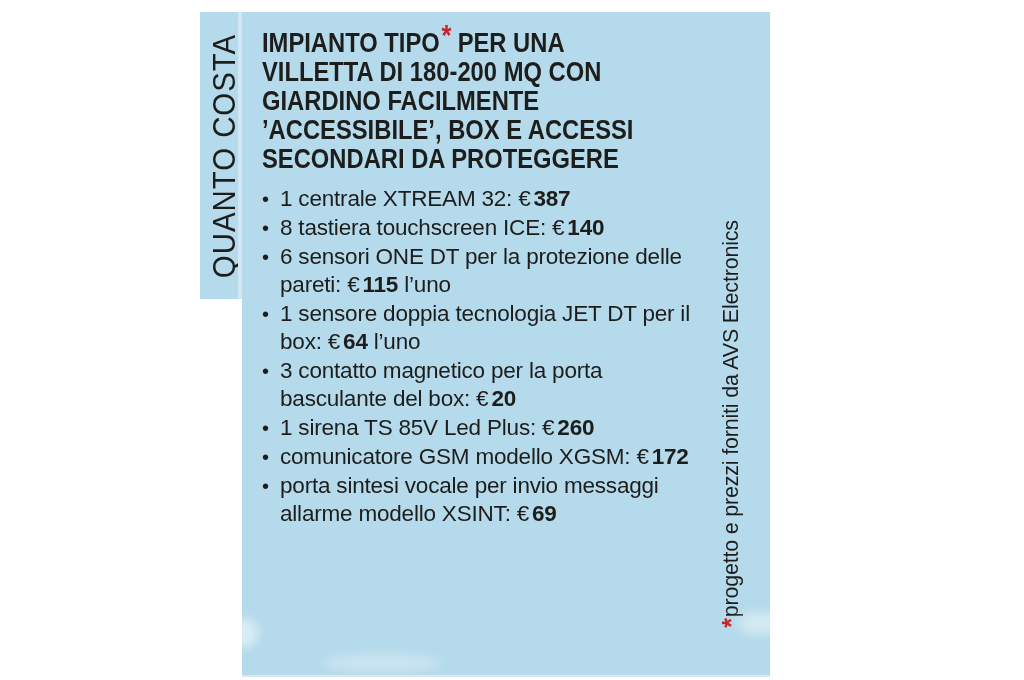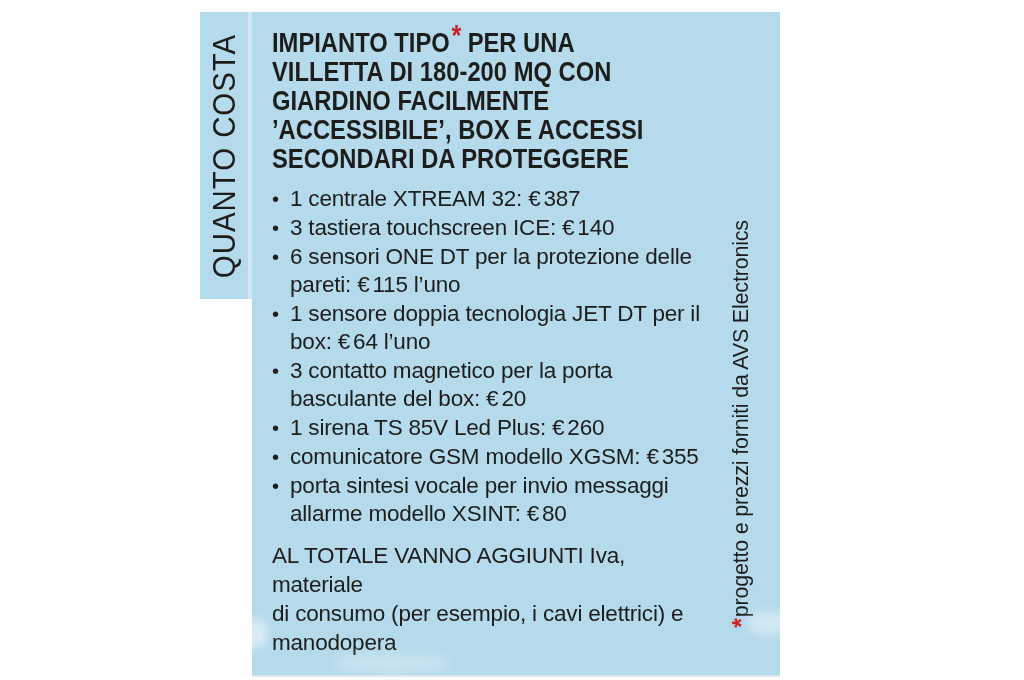--- a/index.html
+++ b/index.html
@@ -15,21 +15,21 @@
     background:#b4daeb;
   }
   .tab-text {
     position:absolute; left:50%; top:50%;
     transform:translate(-50%,-50%) rotate(-90deg) scaleX(0.95);
     white-space:nowrap;
     font-size:31px; font-weight:400; letter-spacing:1px; color:#1d1d1b;
   }
   
   .panel {
-    position:absolute; left:252px; top:12px; width:528px; height:663px;
+    position:absolute; left:242px; top:12px; width:528px; height:663px;
     background:#b4daeb; box-sizing:border-box;
     padding:16px 60px 0 20px;
     box-shadow:0 2px 0 rgba(110,135,150,0.22);
   }
   .seam {
     position:absolute; left:-4px; top:0; width:4px; height:287px;
     background:#cfe8f3;
   }
   
   .title {
@@ -46,21 +46,21 @@
   
   .items {
     margin:11px 0 0 0; padding:0;
     font-size:22.5px; line-height:28px; letter-spacing:-0.2px;
   }
   .item { display:flex; margin-bottom:1px; }
   .bullet { flex:0 0 18px; width:18px; font-size:20px; }
   .itext { flex:1 1 auto; }
   .lbl { white-space:pre-line; }
   .eur { margin:0 3px 0 6px; }
-  .price { font-weight:400; }
+  .price { font-weight:700; }
   
   .footer {
     margin-top:13px; white-space:pre-line;
     font-size:22.5px; line-height:29px; letter-spacing:-0.2px;
   }
   
   .credit {
     position:absolute; left:487px; top:412px;
     transform:translate(-50%,-50%) rotate(-90deg);
     white-space:nowrap;
@@ -105,21 +105,21 @@
 
     <div class="items">
 
       <div class="item">
         <span class="bullet">•</span>
         <span class="itext"><span class="lbl">1 centrale XTREAM 32:</span><span class="eur">€</span><span class="price">387</span><span class="sfx"></span></span>
       </div>
 
       <div class="item">
         <span class="bullet">•</span>
-        <span class="itext"><span class="lbl">3 tastiera touchscreen ICE:</span><span class="eur">€</span><span class="price">140</span><span class="sfx"></span></span>
+        <span class="itext"><span class="lbl">8 tastiera touchscreen ICE:</span><span class="eur">€</span><span class="price">140</span><span class="sfx"></span></span>
       </div>
 
       <div class="item">
         <span class="bullet">•</span>
         <span class="itext"><span class="lbl">6 sensori ONE DT per la protezione delle
 pareti:</span><span class="eur">€</span><span class="price">115</span><span class="sfx"> l’uno</span></span>
       </div>
 
       <div class="item">
         <span class="bullet">•</span>
@@ -133,34 +133,31 @@
 basculante del box:</span><span class="eur">€</span><span class="price">20</span><span class="sfx"></span></span>
       </div>
 
       <div class="item">
         <span class="bullet">•</span>
         <span class="itext"><span class="lbl">1 sirena TS 85V Led Plus:</span><span class="eur">€</span><span class="price">260</span><span class="sfx"></span></span>
       </div>
 
       <div class="item">
         <span class="bullet">•</span>
-        <span class="itext"><span class="lbl">comunicatore GSM modello XGSM:</span><span class="eur">€</span><span class="price">355</span><span class="sfx"></span></span>
+        <span class="itext"><span class="lbl">comunicatore GSM modello XGSM:</span><span class="eur">€</span><span class="price">172</span><span class="sfx"></span></span>
       </div>
 
       <div class="item">
         <span class="bullet">•</span>
         <span class="itext"><span class="lbl">porta sintesi vocale per invio messaggi
-allarme modello XSINT:</span><span class="eur">€</span><span class="price">80</span><span class="sfx"></span></span>
+allarme modello XSINT:</span><span class="eur">€</span><span class="price">69</span><span class="sfx"></span></span>
       </div>
 
     </div>
 
-    <div class="footer">AL TOTALE VANNO AGGIUNTI Iva, materiale
-di consumo (per esempio, i cavi elettrici) e
-manodopera</div>
 
     <div class="credit"><span class="credit-star">*</span><span>progetto e prezzi forniti da AVS Electronics</span></div>
 
     <div class="blob1"></div>
     <div class="blob2"></div>
     <div class="blob3"></div>
   </div>
 
 </div>
 

